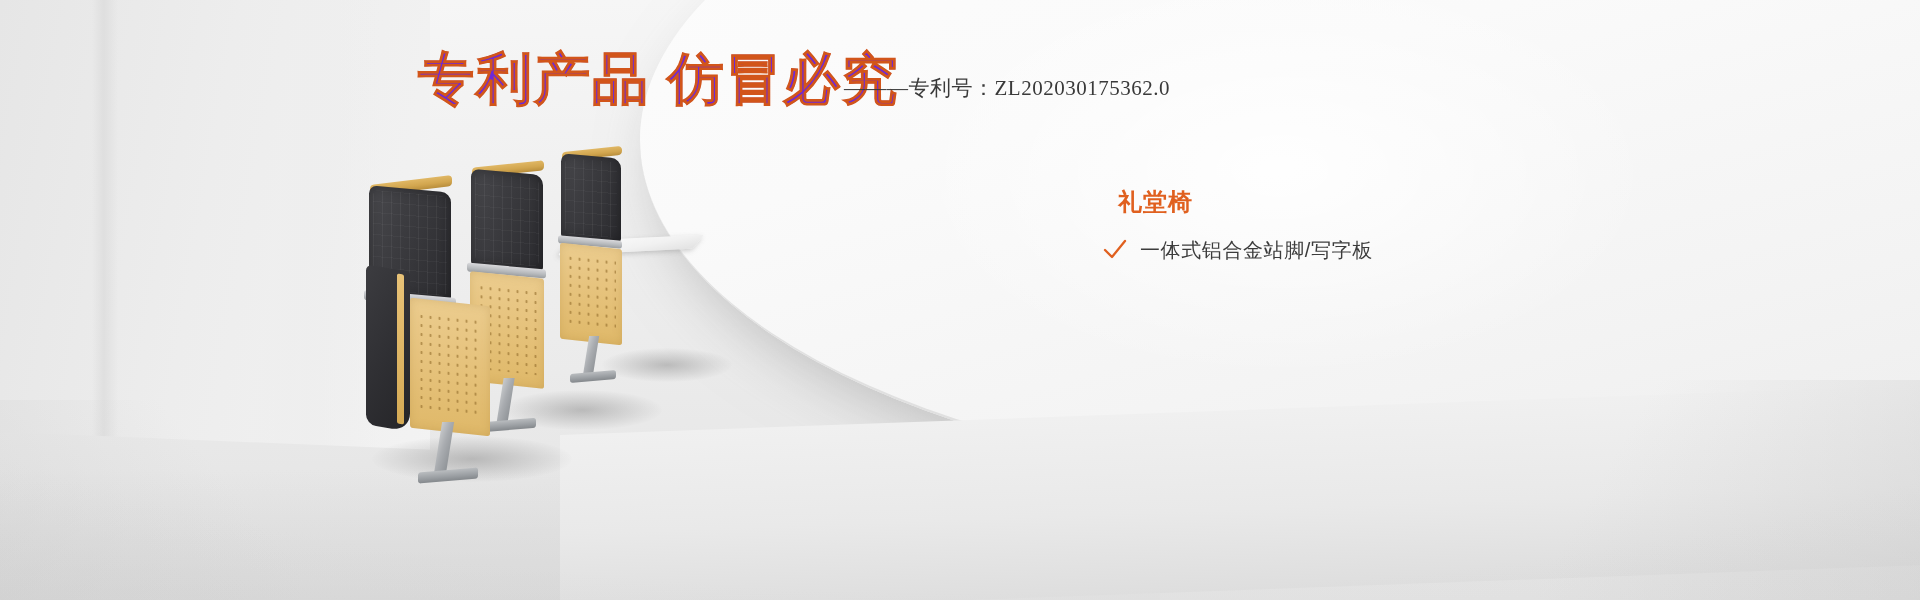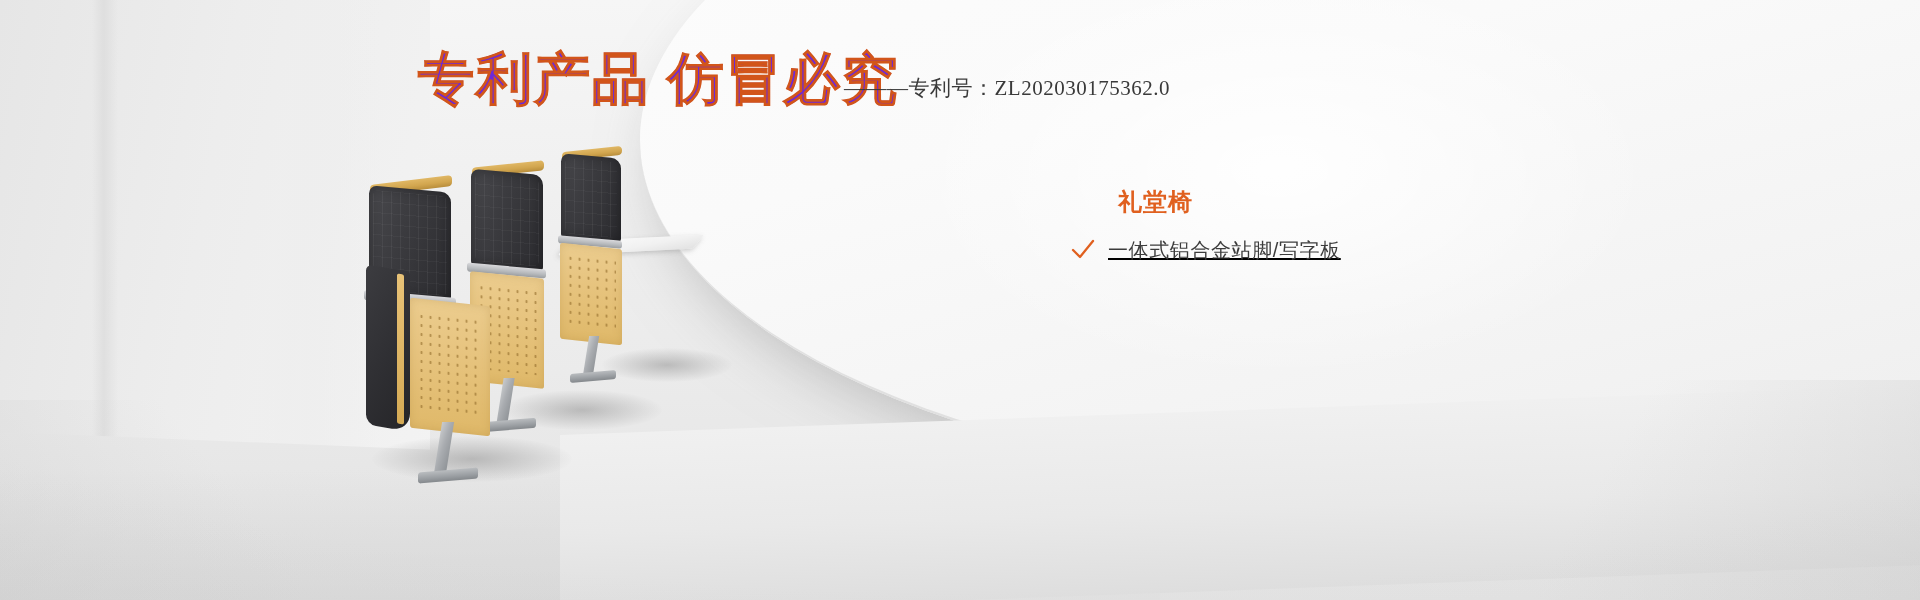--- a/index.html
+++ b/index.html
@@ -95,21 +95,21 @@
     letter-spacing:.5px;
   }
 
   
   .feature-title{
     position:absolute;left:1118px;top:186px;
     font-size:24px;font-weight:bold;color:#e0601f;white-space:nowrap;
     letter-spacing:1px;
   }
   .feature-list{
-    position:absolute;left:1070px;top:232px;width:520px;text-decoration:underline;
+    position:absolute;left:1102px;top:232px;width:520px;
   }
   .feature-item{
     display:flex;align-items:center;height:36px;margin-bottom:26px;
   }
   .check-icon{
     width:26px;height:26px;flex:0 0 26px;margin-right:12px;
     display:block;
   }
   .feature-text{
     font-size:20px;color:#3c3c3c;white-space:nowrap;letter-spacing:.6px;

